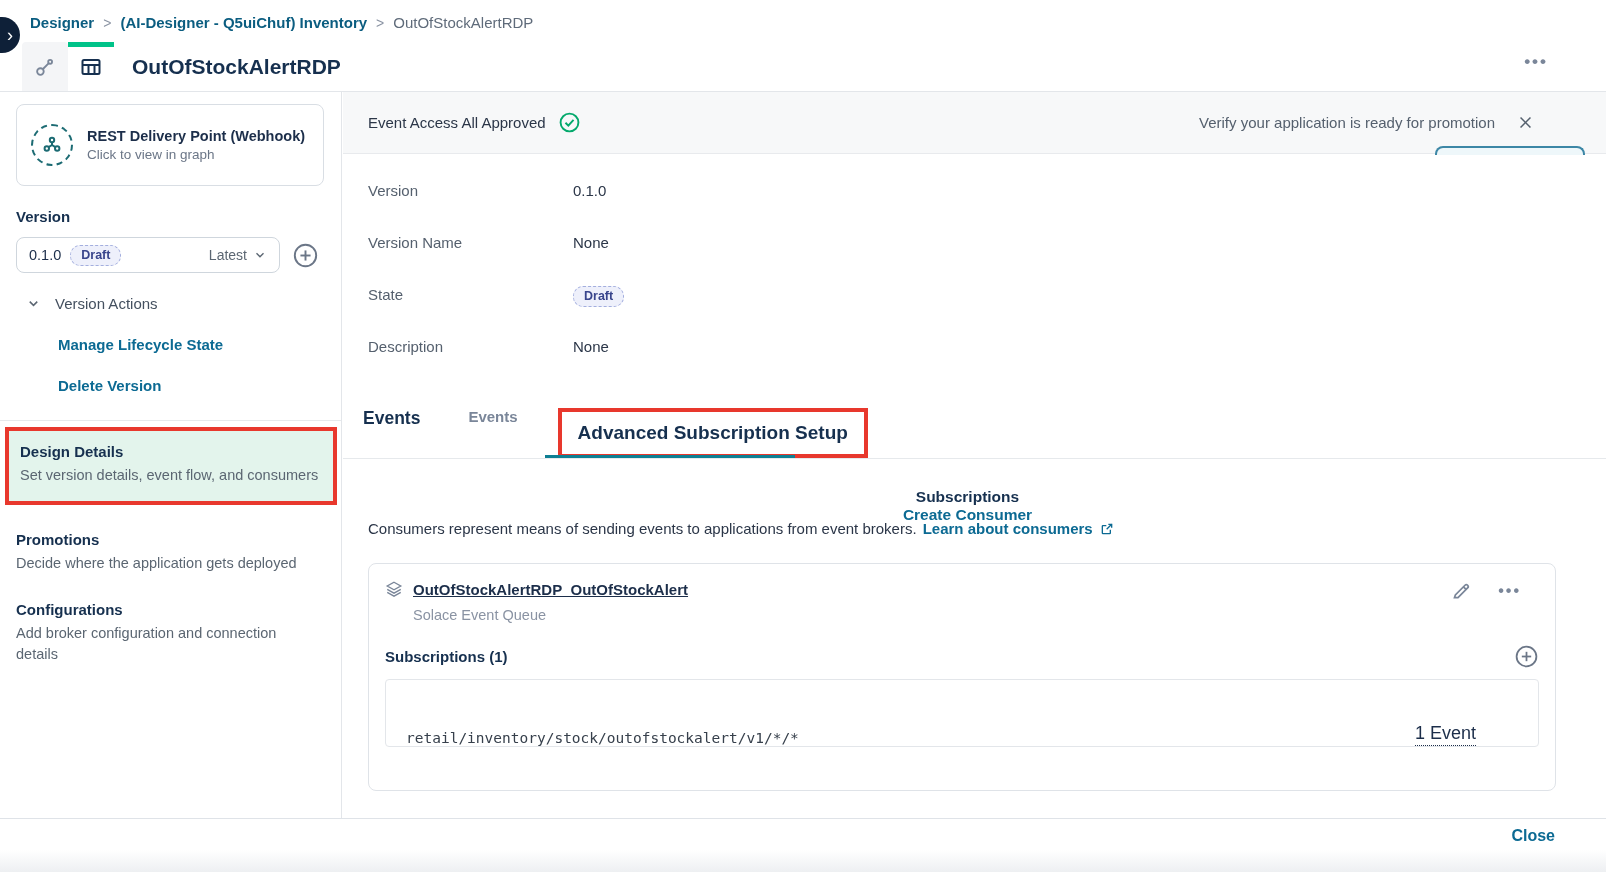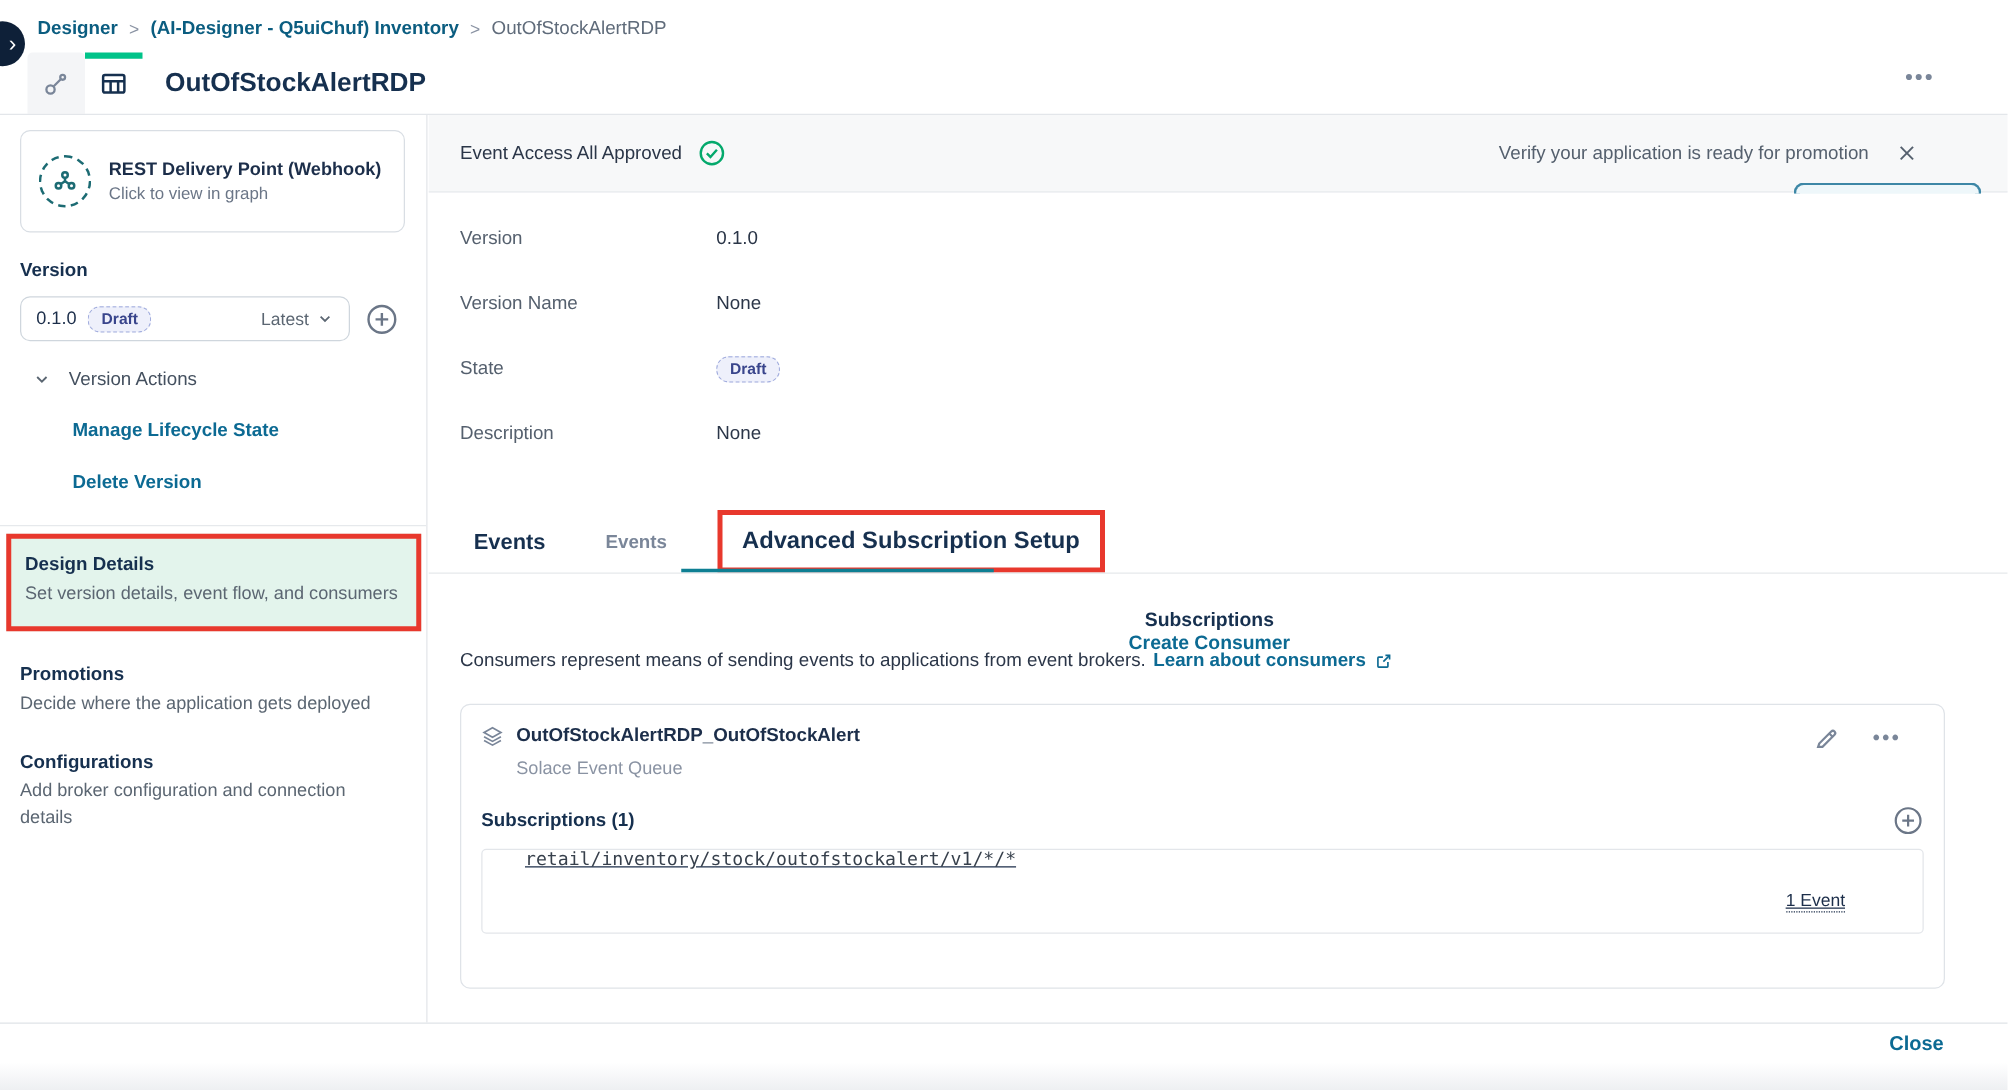--- a/index.html
+++ b/index.html
@@ -91,54 +91,54 @@
     position: absolute; right: 21px; top: 54px; width: 150px; height: 9px;
     border: 2px solid #3d87a6; border-bottom: none; border-radius: 8px 8px 0 0;
     background: #eef7fa; cursor: pointer;
   }
 
   .details { position: absolute; left: 25px; top: 88px; }
   .detail-row { display: flex; align-items: center; height: 20px; margin-bottom: 32px; }
   .detail-label { width: 205px; font-size: 15px; color: #55606e; }
   .detail-value { font-size: 15px; color: #2b3648; }
 
-  .events-row { position: absolute; left: 36px; top: 316px; display: flex; align-items: center; height: 50px; }
+  .events-row { position: absolute; left: 20px; top: 316px; display: flex; height: 50px; }
   .events-heading { font-size: 17.5px; font-weight: bold; color: #16304f; margin-right: 48px; }
   .tab-inactive { font-size: 15px; font-weight: 600; color: #7a8699; margin-right: 40px; cursor: pointer; }
   .annotation-box { border: 4px solid #e8382d; padding: 10px 16px; background: #fff; }
   .tab-active { font-size: 19px; font-weight: bold; color: #16304f; cursor: pointer; }
   .tab-underline { position: absolute; left: 202px; top: 363px; width: 250px; height: 3px; background: #0e7f93; }
   .main-divider { position: absolute; left: 0; top: 366px; width: 1263px; height: 1px; background: #e6e9ec; }
 
   .subs-header { position: absolute; left: 25px; top: 396px; width: 1199px; display: flex; justify-content: center; align-items: center; flex-direction: column; }
   .subs-heading { font-size: 15.5px; font-weight: bold; color: #16304f; }
   .create-consumer { font-size: 15.5px; font-weight: bold; color: #0c6a93; cursor: pointer; }
   .subs-desc { position: absolute; left: 25px; top: 428px; font-size: 15px; color: #2b3648; display: flex; align-items: center; gap: 6px; }
   .learn-link { font-weight: bold; color: #0c6a93; cursor: pointer; }
 
   .consumer-card {
     position: absolute; left: 25px; top: 471px; width: 1188px; height: 228px;
     border: 1px solid #dfe3e8; border-radius: 8px; padding: 16px; background: #fff;
   }
   .card-head { display: flex; align-items: flex-start; }
-  .head-left { display: flex; gap: 10px; }
+  .head-left { display: flex; align-items: center; gap: 10px; text-decoration: underline; }
   .consumer-name { font-size: 15px; font-weight: bold; color: #1c2e4a; }
   .consumer-type { font-size: 14.5px; color: #8a93a3; margin: 6px 0 0 28px; }
   .head-icons { margin-left: auto; display: flex; align-items: center; gap: 26px; padding-right: 18px; }
   .dots { color: #7a8699; font-size: 16px; font-weight: bold; letter-spacing: 2px; cursor: pointer; }
   .annotation-text { position: absolute; left: 280px; top: 58px; font-size: 19px; font-weight: bold; color: #fa4238; }
   .subs-count-row { position: absolute; left: 16px; right: 16px; top: 80px; display: flex; justify-content: space-between; align-items: center; }
   .subs-count { font-size: 15px; font-weight: bold; color: #16304f; }
   .sub-row {
     position: absolute; left: 16px; right: 16px; top: 115px; height: 68px;
     border: 1px solid #e3e6ea; border-radius: 4px; background: #fff;
-    display: flex; align-items: flex-start; justify-content: space-between; padding: 0 62px 0 34px; text-decoration: underline;
+    display: flex; align-items: flex-end; justify-content: space-between; padding: 0 62px 0 20px;
   }
   .topic { font-family: "DejaVu Sans Mono", monospace; font-size: 14.5px; color: #37404c; }
-  .event-count { font-size: 14px; color: #1c2e4a; border-bottom: 1px dotted #1c2e4a; padding-bottom: 1px; cursor: pointer; margin-top: 32px; }
+  .event-count { font-size: 18px; color: #1c2e4a; border-bottom: 1px dotted #1c2e4a; padding-bottom: 1px; cursor: pointer; margin-top: 32px; }
 
   .footer-divider { position: absolute; left: 0; top: 818px; width: 1606px; height: 1px; background: #dfe3e8; }
   .close-button { position: absolute; right: 51px; top: 827px; font-size: 16px; font-weight: bold; color: #0c6a93; cursor: pointer; }
   .bottom-fade { position: absolute; left: 0; bottom: 0; width: 1606px; height: 22px; background: linear-gradient(180deg, rgba(226,229,233,0) 0%, rgba(216,220,226,0.45) 100%); pointer-events: none; }
 
   svg { display: block; }
 </style>
 </head>
 <body>
 

